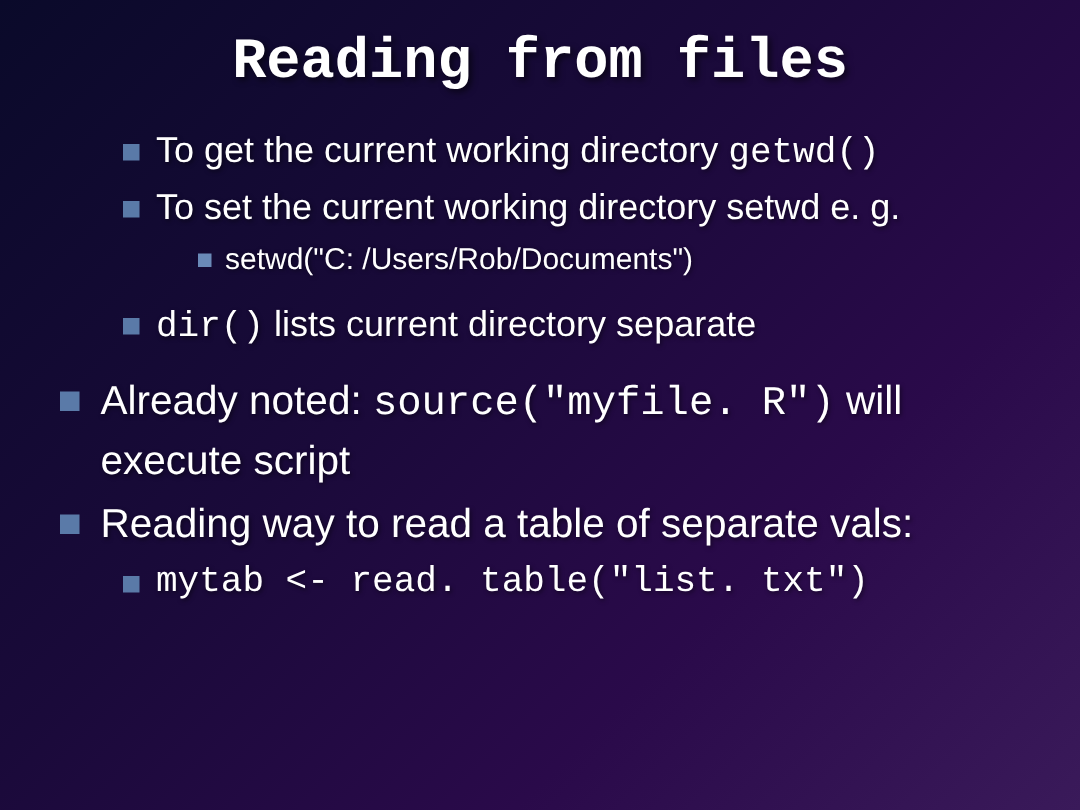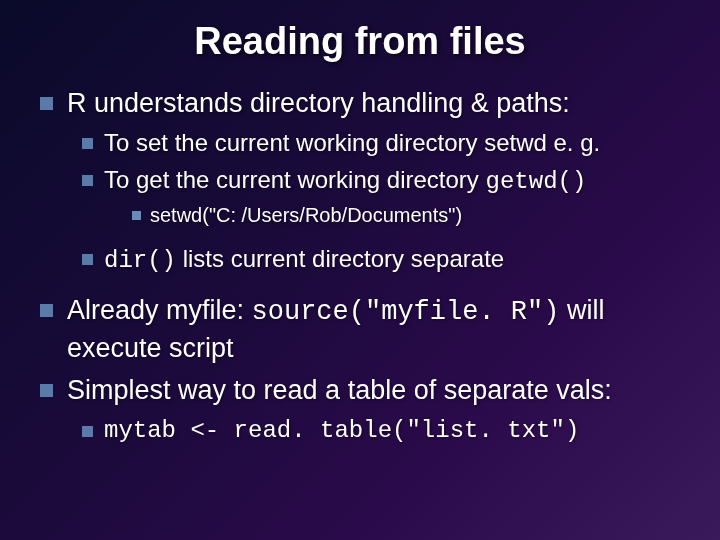--- a/index.html
+++ b/index.html
@@ -14,20 +14,21 @@
   }
   .slide {
     padding: 20px 40px 0 40px;
   }
   .title {
     font-size: 38px;
     font-weight: bold;
     text-align: center;
     margin-bottom: 22px;
     text-shadow: 2px 2px 4px rgba(0,0,0,0.6);
+    font-family: Liberation Mono, monospace;
   }
   .bullet-l1 {
     display: flex;
     align-items: flex-start;
     margin-bottom: 6px;
     font-size: 27px;
     line-height: 1.35;
     text-shadow: 1px 1px 3px rgba(0,0,0,0.5);
   }
   .bullet-l2 {
@@ -78,59 +79,55 @@
   }
   .group-gap { margin-bottom: 14px; }
 </style>
 </head>
 <body>
 
 <div class="slide">
 
   <div class="title">Reading from files</div>
 
-  <div class="bullet-l1">
-    <span class="bullet-box"></span>
-    <span class="content-text">R understands directory handling &amp; paths:</span>
-  </div>
-
-  <div class="bullet-l2">
-    <span class="bullet-box sm"></span>
-    <span class="content-text">To set the current working directory setwd e. g.</span>
-  </div>
 
   <div class="bullet-l2">
     <span class="bullet-box sm"></span>
     <span class="content-text">
       <span>To get the current working directory </span><span class="code">getwd()</span>
     </span>
+  </div>
+
+  <div class="bullet-l2">
+    <span class="bullet-box sm"></span>
+    <span class="content-text">To set the current working directory setwd e. g.</span>
   </div>
 
   <div class="bullet-l3 group-gap">
     <span class="bullet-box xs"></span>
     <span class="content-text">setwd("C: /Users/Rob/Documents")</span>
   </div>
 
   <div class="bullet-l2 group-gap">
     <span class="bullet-box sm"></span>
     <span class="content-text">
       <span class="code">dir()</span><span> lists current directory separate</span>
     </span>
   </div>
 
   <div class="bullet-l1">
     <span class="bullet-box"></span>
     <span class="content-text">
-      <span>Already myfile: </span><span class="code">source("myfile. R")</span><span> will execute script</span>
+      <span>Already noted: </span><span class="code">source("myfile. R")</span><span> will execute script</span>
     </span>
   </div>
 
   <div class="bullet-l1">
     <span class="bullet-box"></span>
-    <span class="content-text">Simplest way to read a table of separate vals:</span>
+    <span class="content-text">Reading way to read a table of separate vals:</span>
   </div>
 
   <div class="bullet-l2">
     <span class="bullet-box sm"></span>
     <span class="content-text code">mytab &lt;- read. table("list. txt")</span>
   </div>
 
 
 </div>
 

